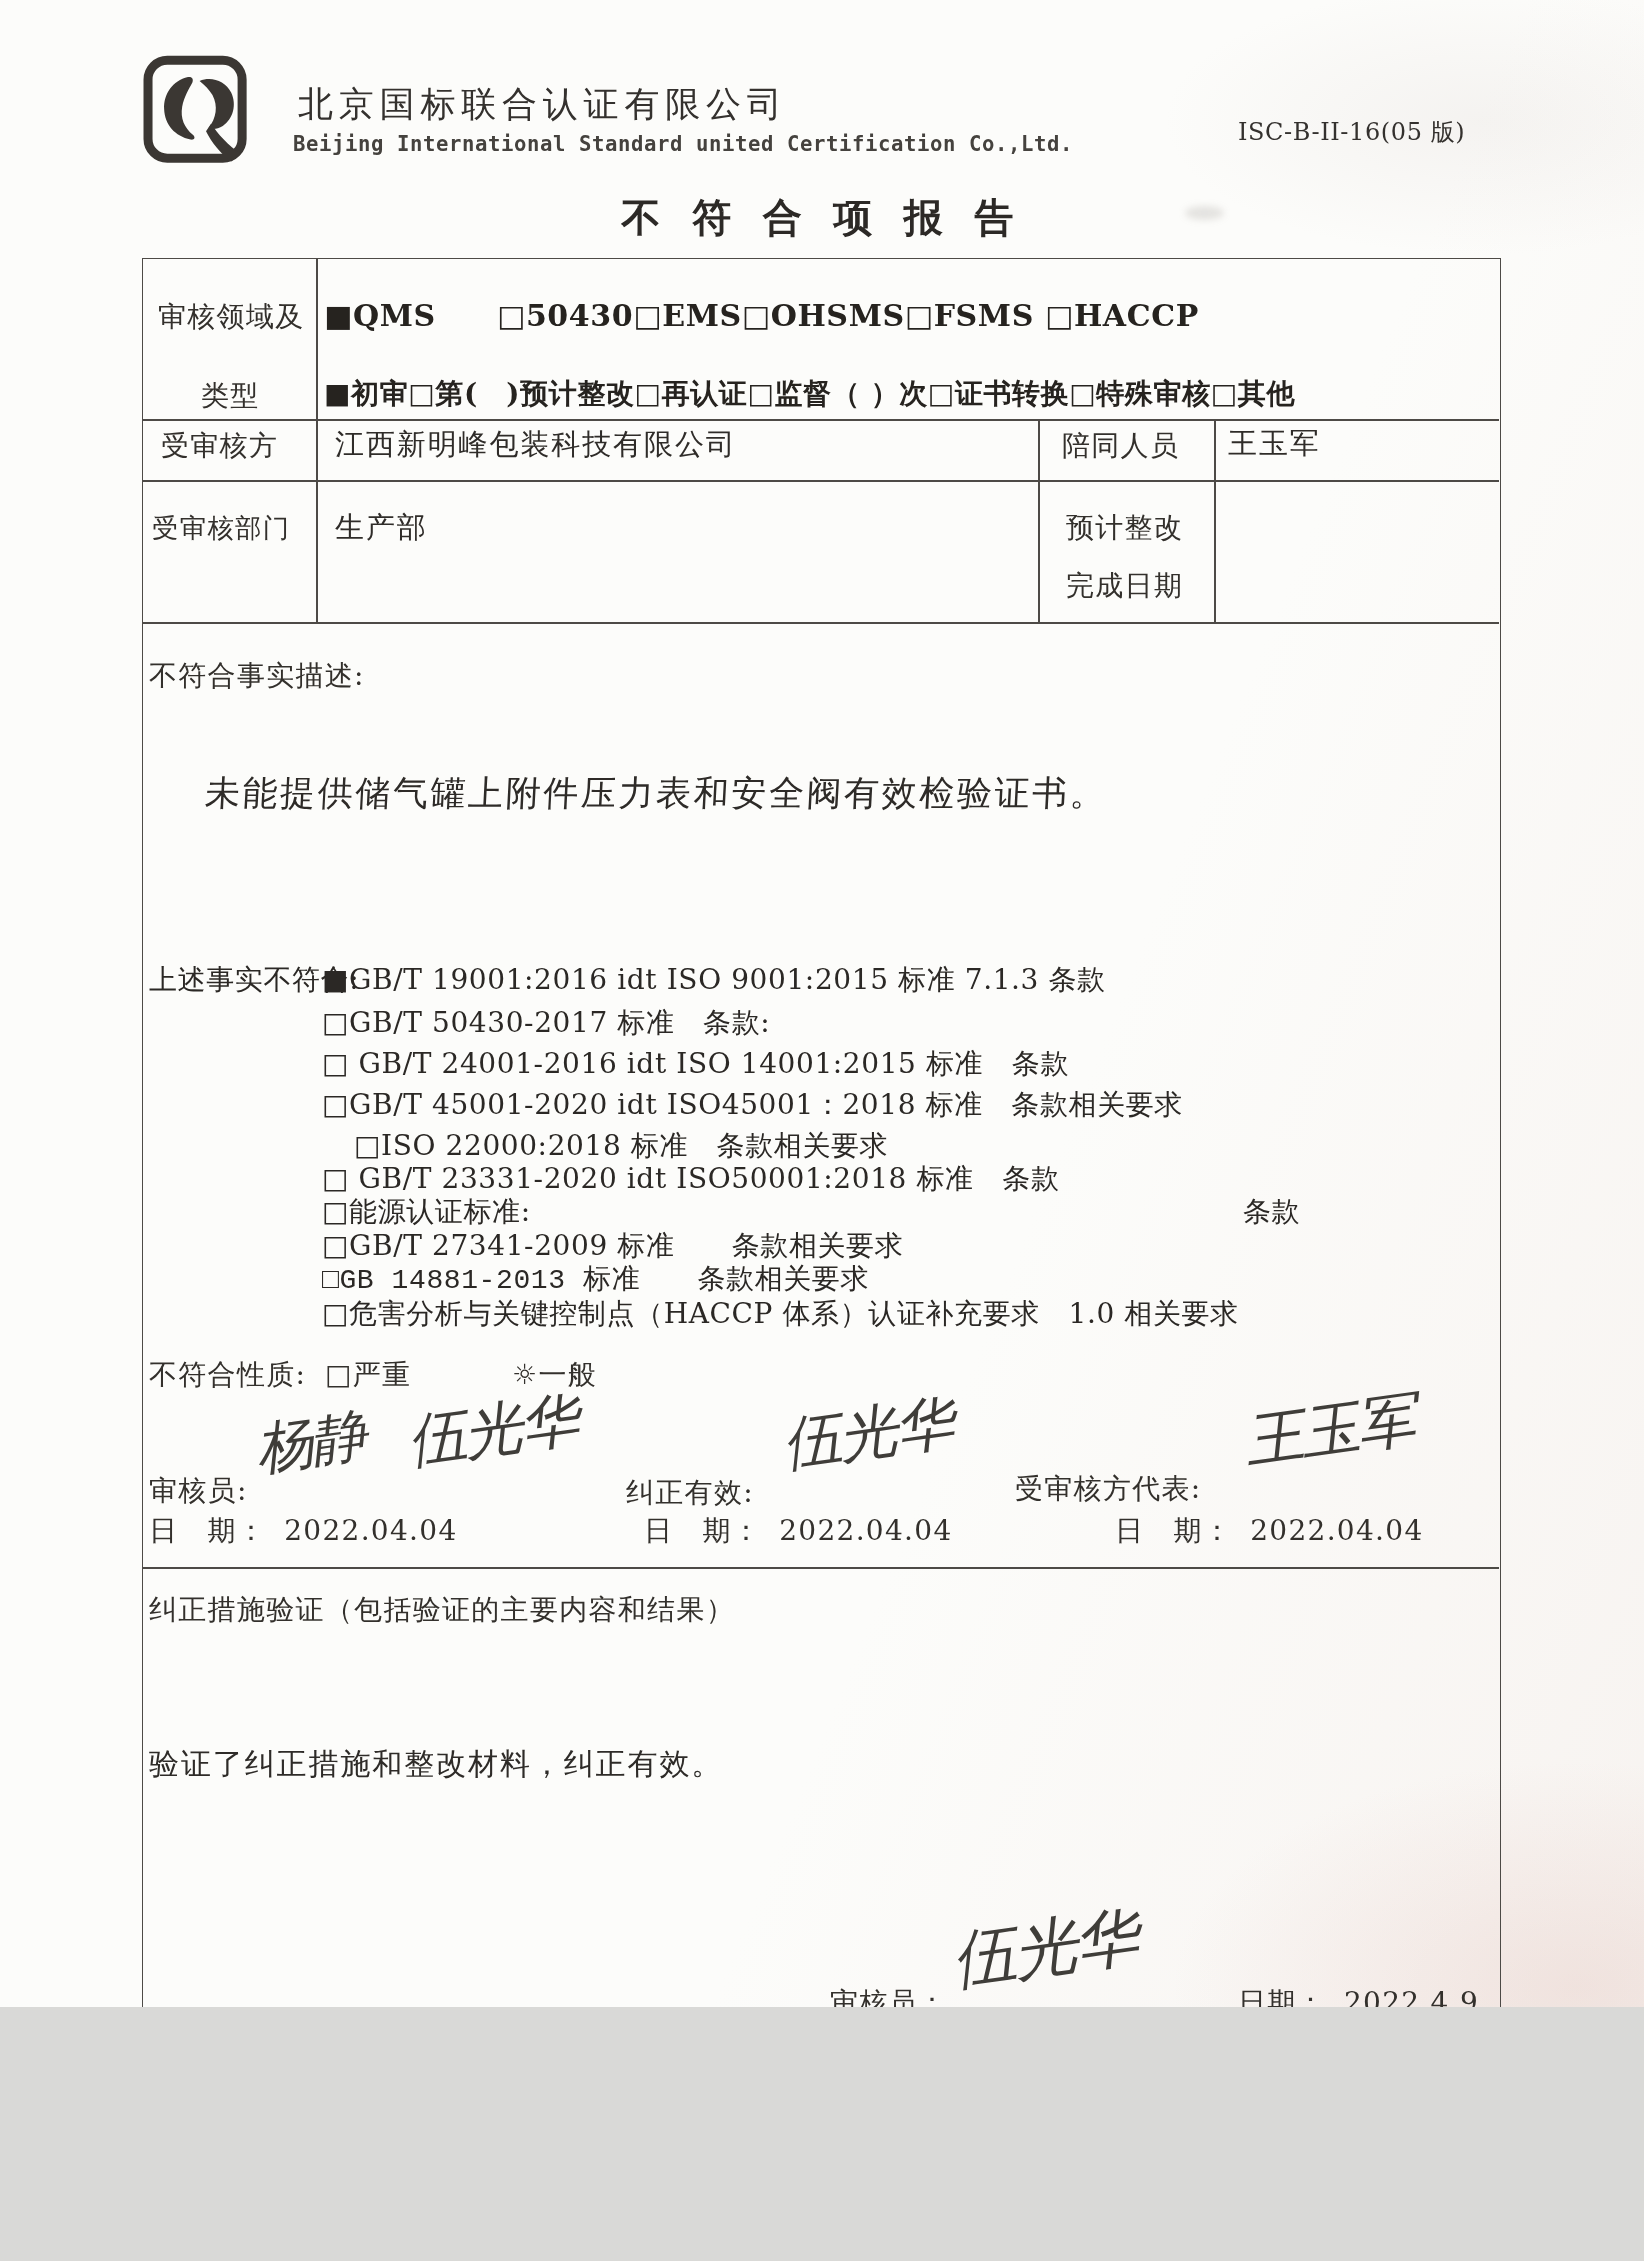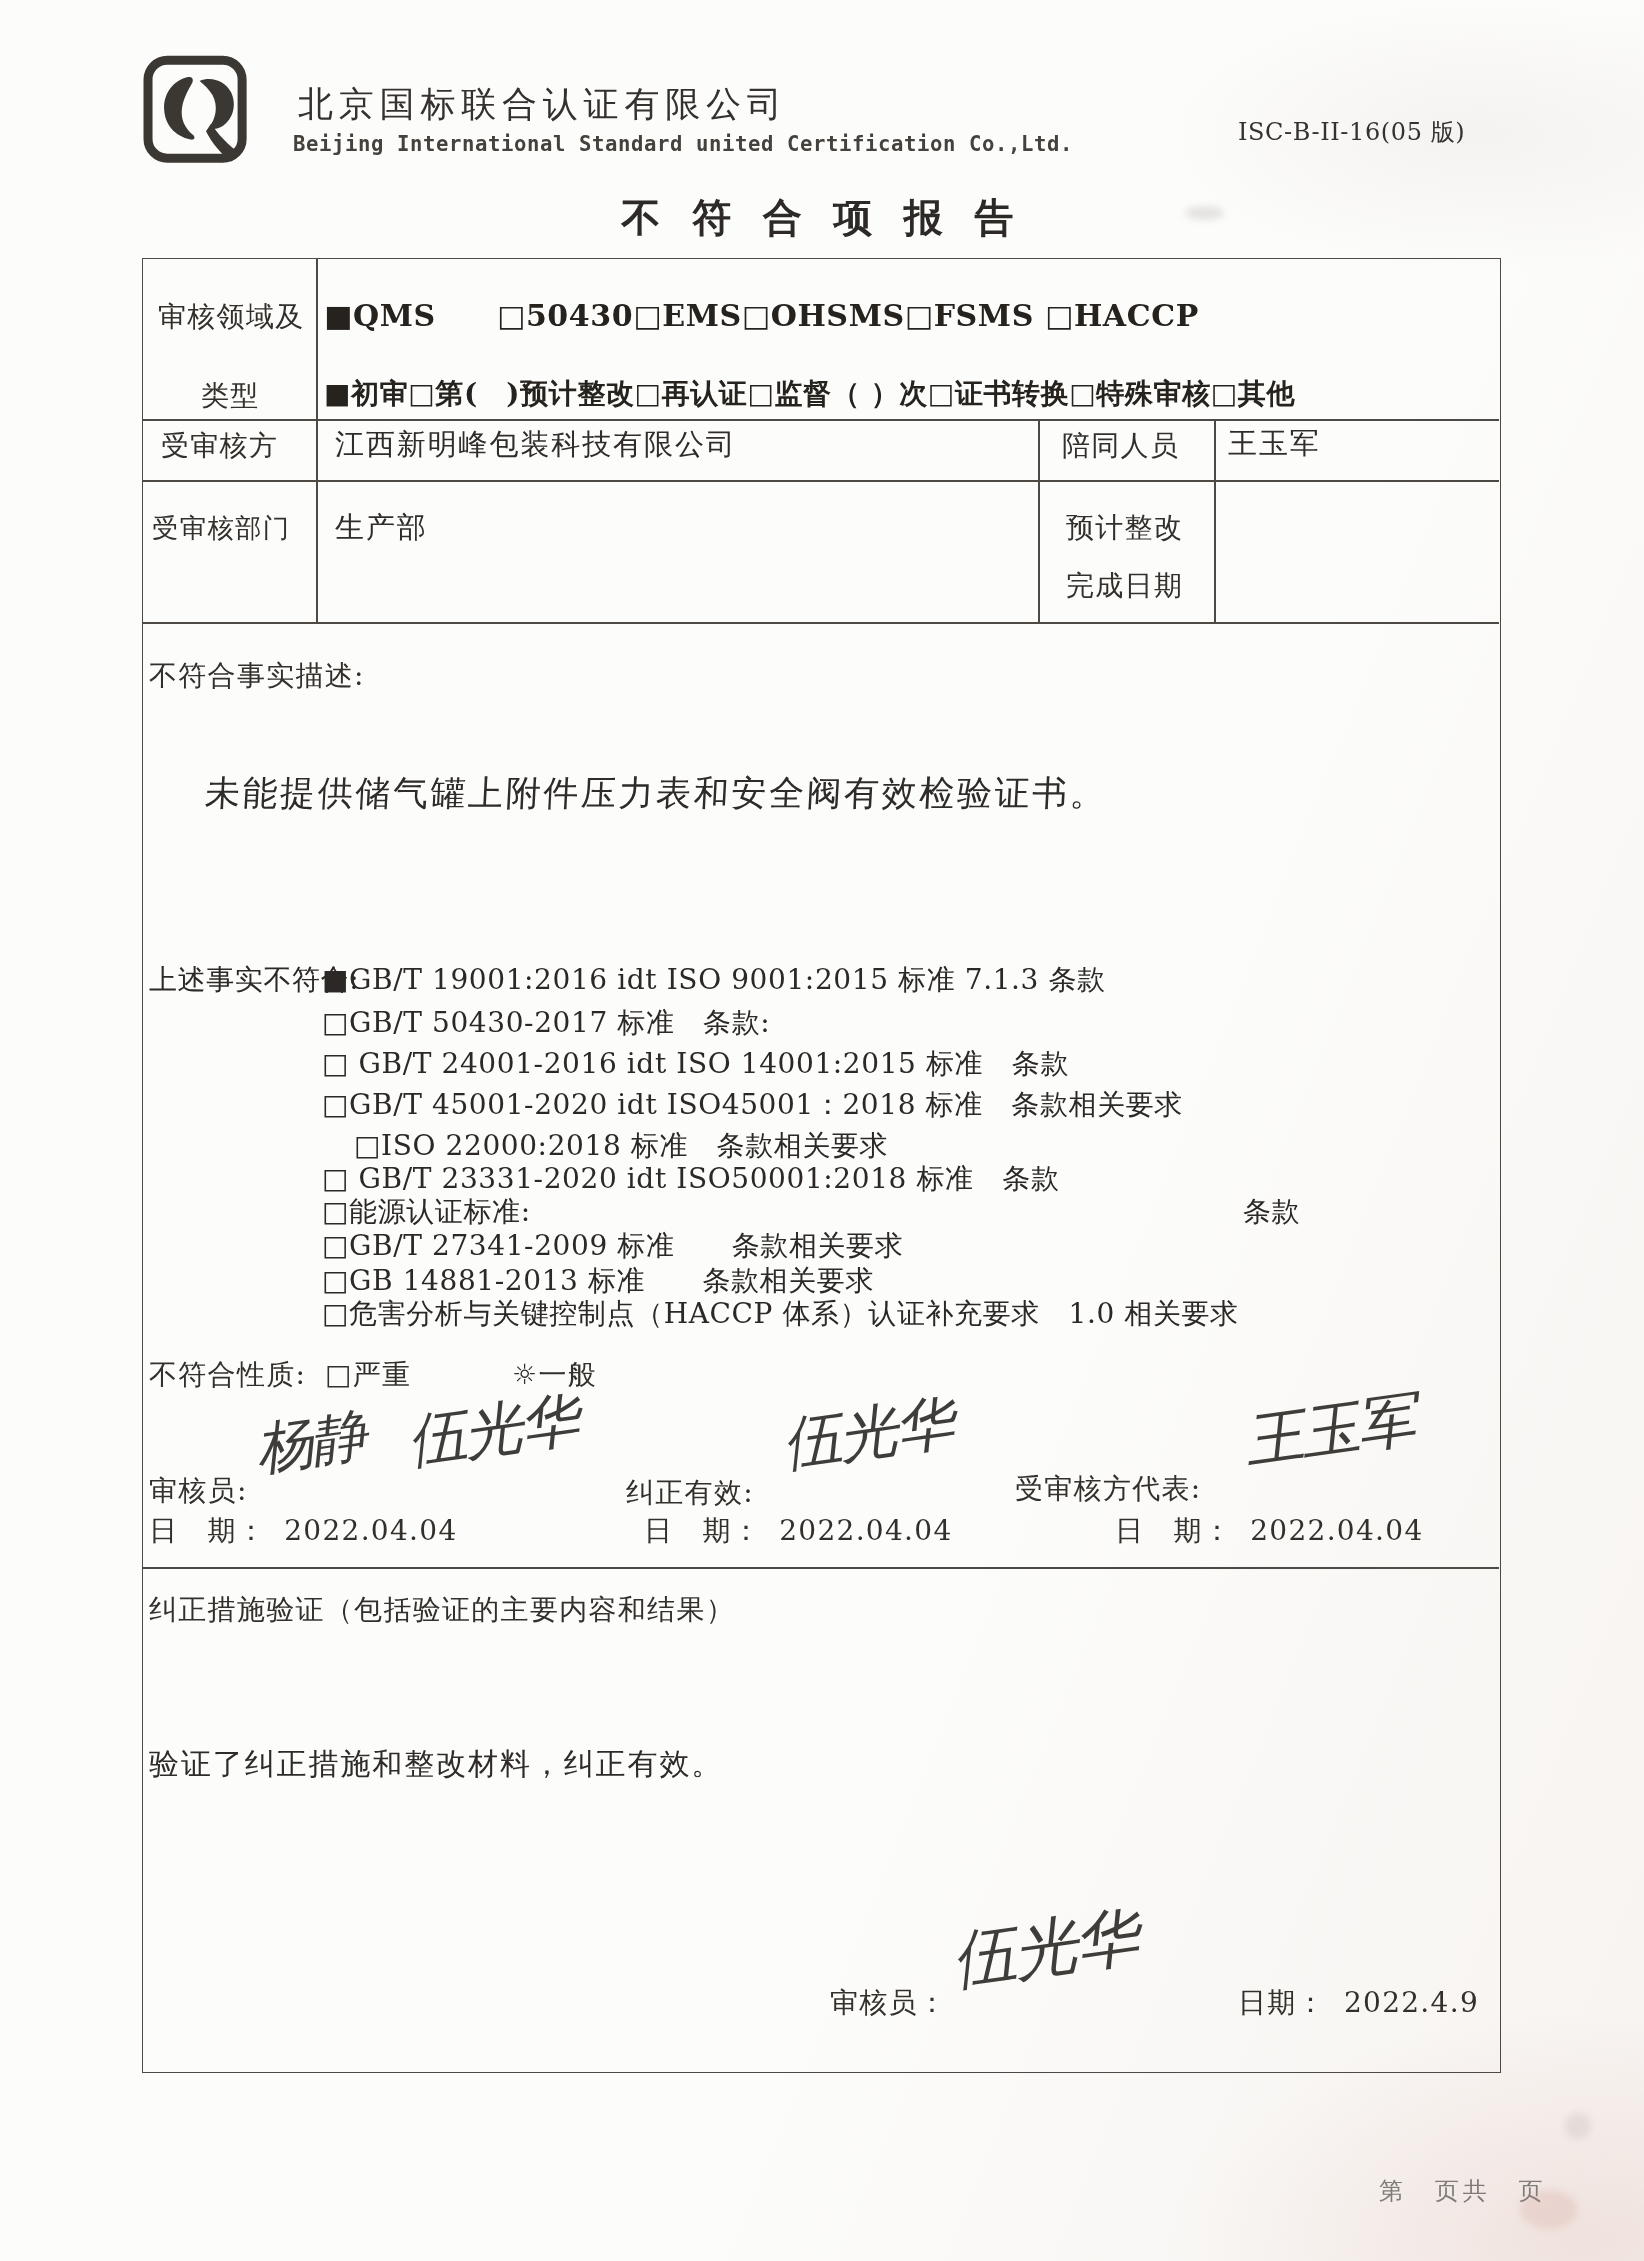--- a/index.html
+++ b/index.html
@@ -1,19 +1,19 @@
 <!DOCTYPE html>
 <html style="font-size:10.3px"><head>
 <meta charset="utf-8">
 <style>
   html,body{margin:0;padding:0;}
   body{background:#d9d9d7;}
   .page{
     position:relative;
-    width:1644px;height:2261px;
+    width:1644px;height:2007px;
     margin:0 auto;
     background:
       radial-gradient(ellipse 580px 322px at 96% 99%, rgba(222,186,178,0.30), rgba(222,186,178,0) 70%),
       radial-gradient(ellipse 451px 193px at 90% 6%, rgba(210,200,196,0.18), rgba(210,200,196,0) 70%),
       linear-gradient(112deg,#fcfcfa 62%,#f7f3f0 100%);
     font-family:"DejaVu Serif","Liberation Serif",serif;
     color:#34312e;
     overflow:hidden;
   }
   .abs{position:absolute;white-space:nowrap;line-height:1;}
@@ -85,21 +85,21 @@
   <div class="abs std" style="left:149px;top:966px;">上述事实不符合:</div>
   <div class="abs std" style="left:322px;top:966px;">■GB/T 19001:2016 idt ISO 9001:2015 标准 7.1.3 条款</div>
   <div class="abs std" style="left:322px;top:1009px;">□GB/T 50430-2017 标准　条款:</div>
   <div class="abs std" style="left:322px;top:1050px;">□ GB/T 24001-2016 idt ISO 14001:2015 标准　条款</div>
   <div class="abs std" style="left:322px;top:1091px;">□GB/T 45001-2020 idt ISO45001：2018 标准　条款相关要求</div>
   <div class="abs std" style="left:354px;top:1132px;text-align:right;">□ISO 22000:2018 标准　条款相关要求</div>
   <div class="abs std" style="left:322px;top:1165px;">□ GB/T 23331-2020 idt ISO50001:2018 标准　条款</div>
   <div class="abs std" style="left:322px;top:1198px;">□能源认证标准:</div>
   <div class="abs std" style="left:1243px;top:1198px;">条款</div>
   <div class="abs std" style="left:322px;top:1232px;">□GB/T 27341-2009 标准　　条款相关要求</div>
-  <div class="abs std" style="left:322px;top:1267px;">□GB 14881-2013 标准　　条款相关要求</div>
+  <div class="abs std" style="left:322px;top:1267px;font-family:Liberation Mono, monospace;">□GB 14881-2013 标准　　条款相关要求</div>
   <div class="abs std" style="left:322px;top:1300px;">□危害分析与关键控制点（HACCP 体系）认证补充要求　1.0 相关要求</div>
 
   <div class="abs lbl" style="left:149px;top:1361px;">不符合性质:</div>
   <div class="abs lbl" style="left:325px;top:1361px;">□严重</div>
   <div class="abs lbl" style="left:512px;top:1361px;">☼一般</div>
 
   <div class="abs lbl" style="left:149px;top:1477px;">审核员:</div>
   <div class="abs sig" style="left:260px;top:1421px;font-size:57px;">杨静</div>
   <div class="abs sig" style="left:412px;top:1412px;font-size:59px;">伍光华</div>
   <div class="abs lbl" style="left:626px;top:1479px;">纠正有效:</div>

